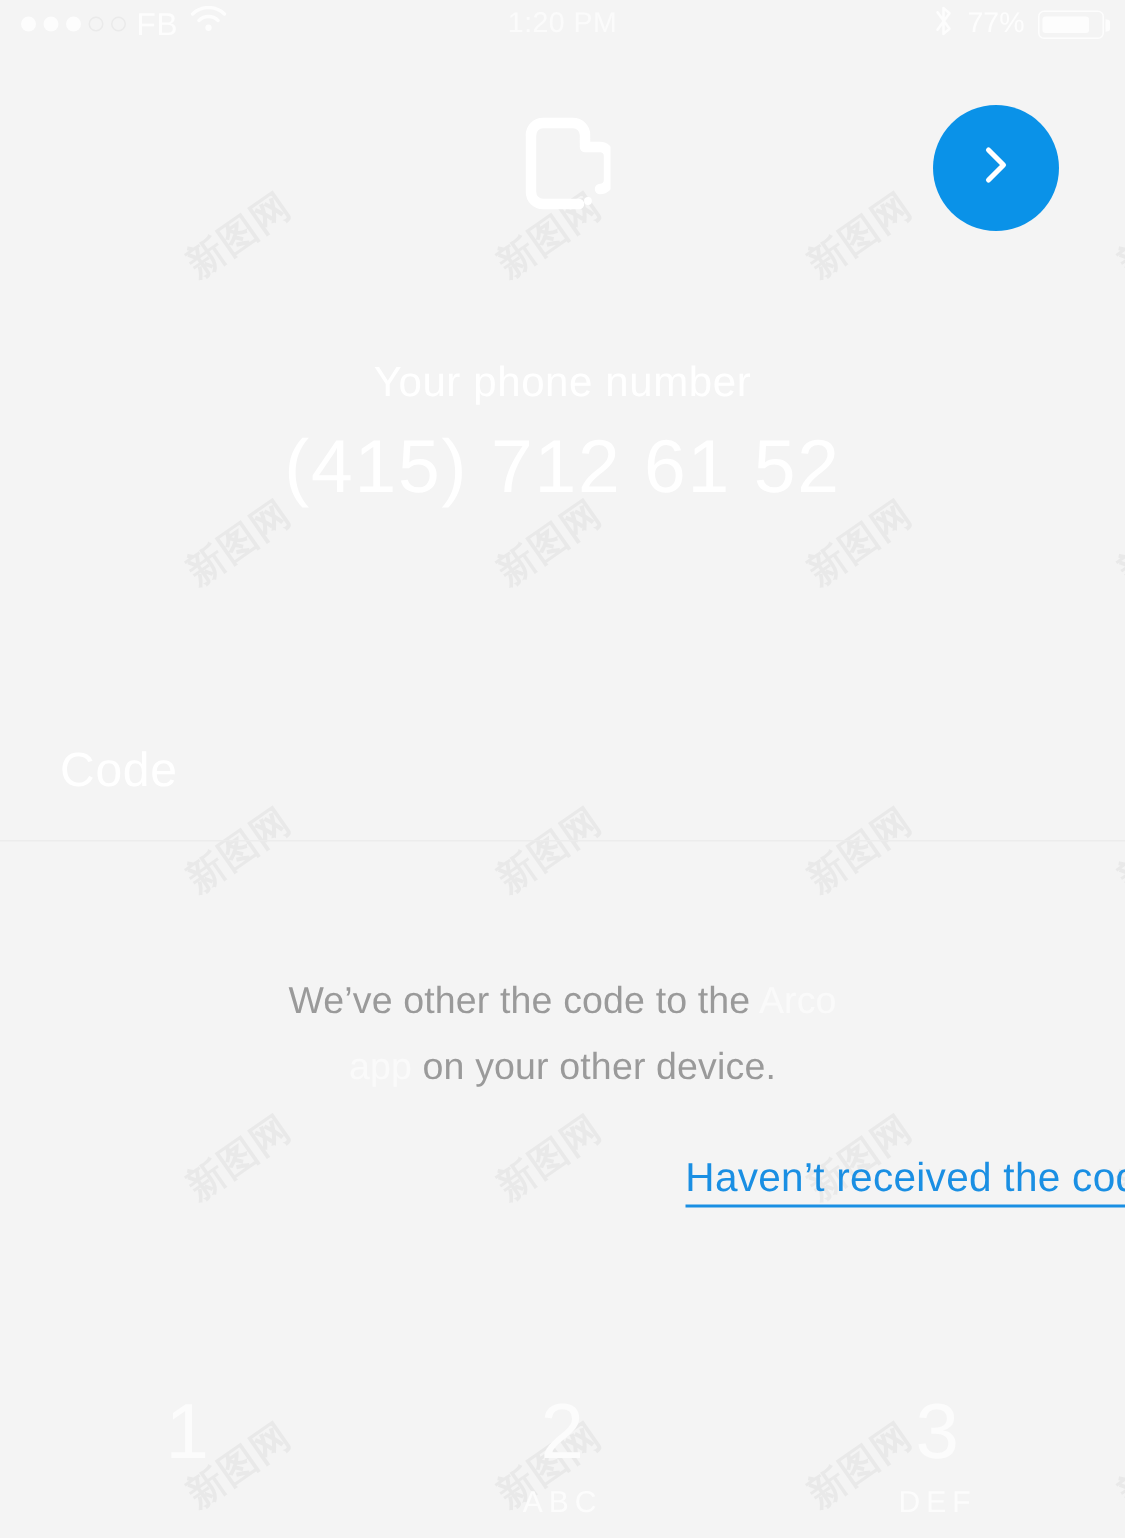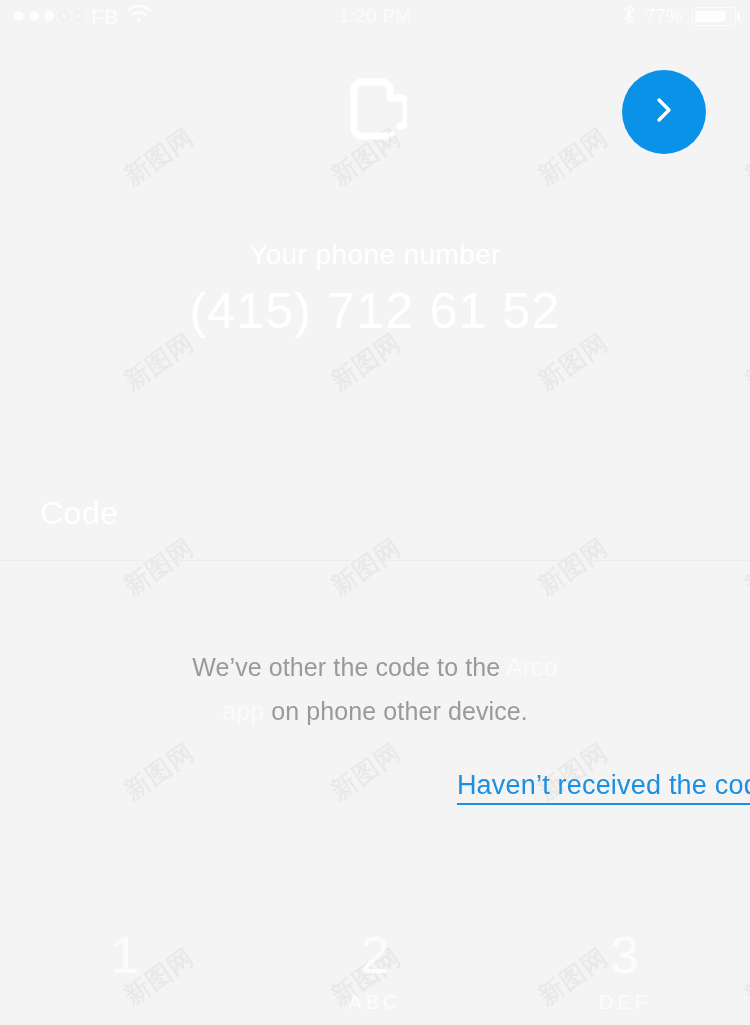--- a/index.html
+++ b/index.html
@@ -239,21 +239,21 @@
   <div id="phone-block">
     <div id="phone-label">Your phone number</div>
     <div id="phone-value">(415) 712 61 52</div>
   </div>
 
   <div id="code-field">
     <span id="code-placeholder">Code</span>
   </div>
   <div id="divider"></div>
 
-  <div id="sent-info"><span>We’ve other the code to the </span><span class="app-name">Arco app</span><span> on phone other device.</span></div>
+  <div id="sent-info"><span>We’ve other the code to the </span><span class="app-name">Arco app</span><span> on your other device.</span></div>
 
   <div id="resend-link">
     <span style="color: rgb(26, 143, 227); border-bottom-color: rgb(26, 143, 227);">Haven’t received the code ?</span>
   </div>
 
   <div id="keypad">
       <div class="key">
         <div class="key-digit">1</div>
       </div>
       <div class="key">

